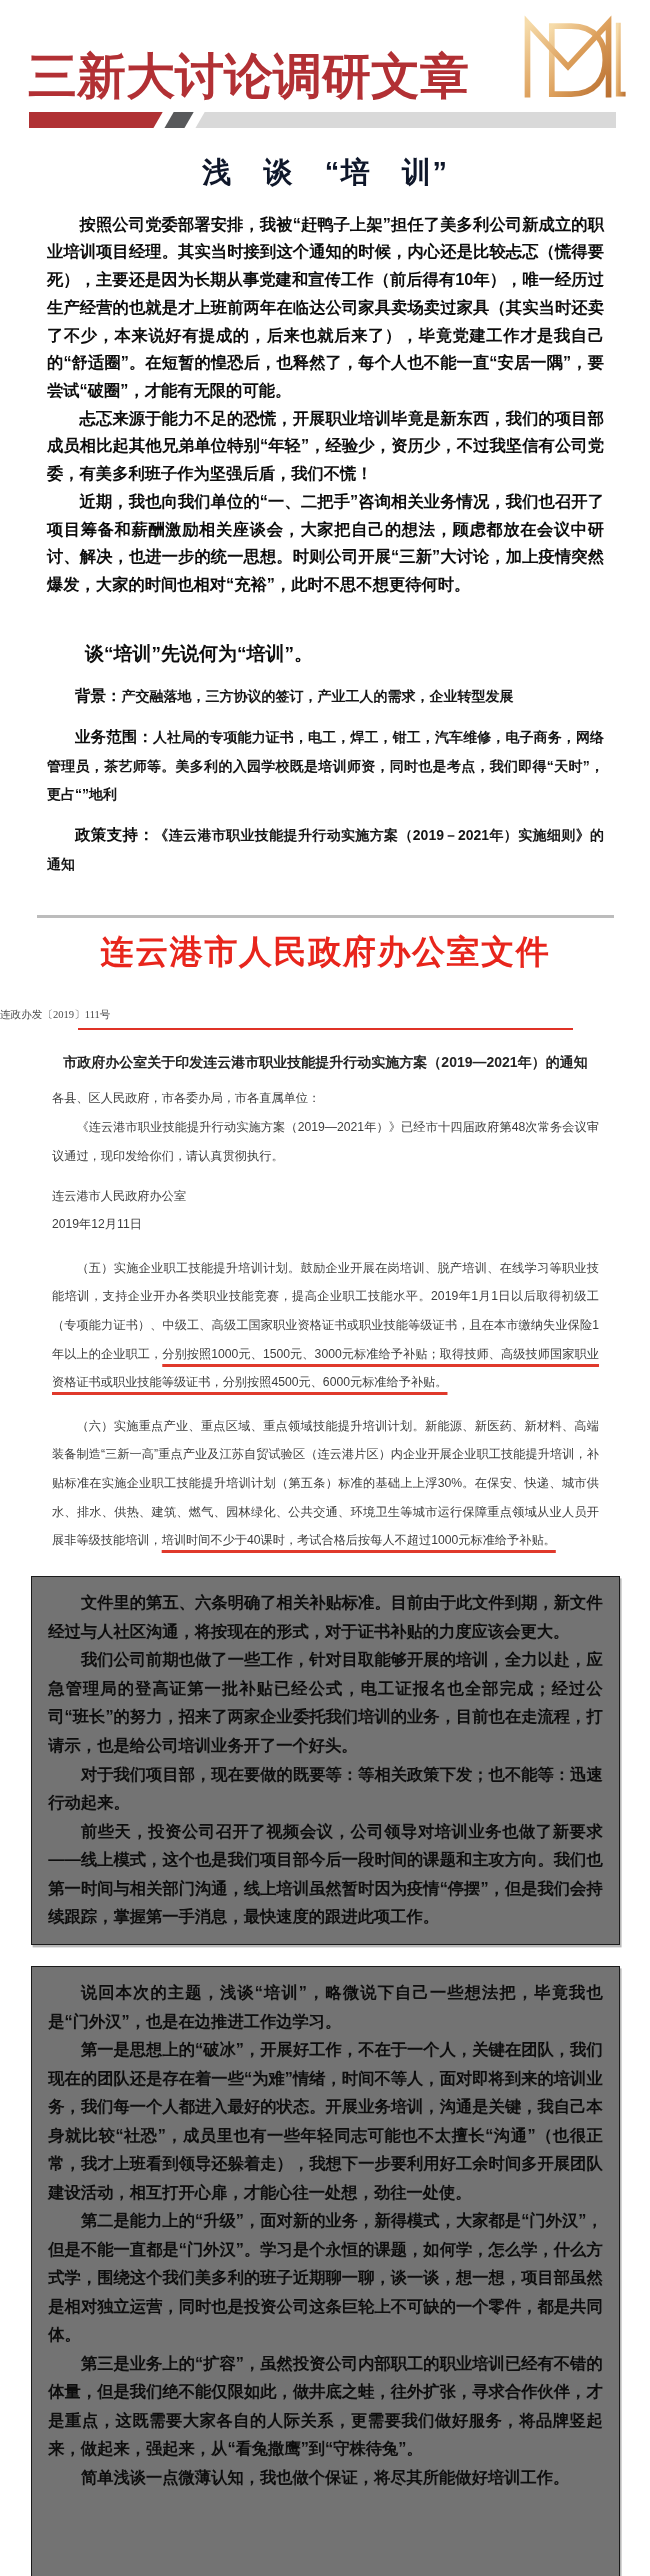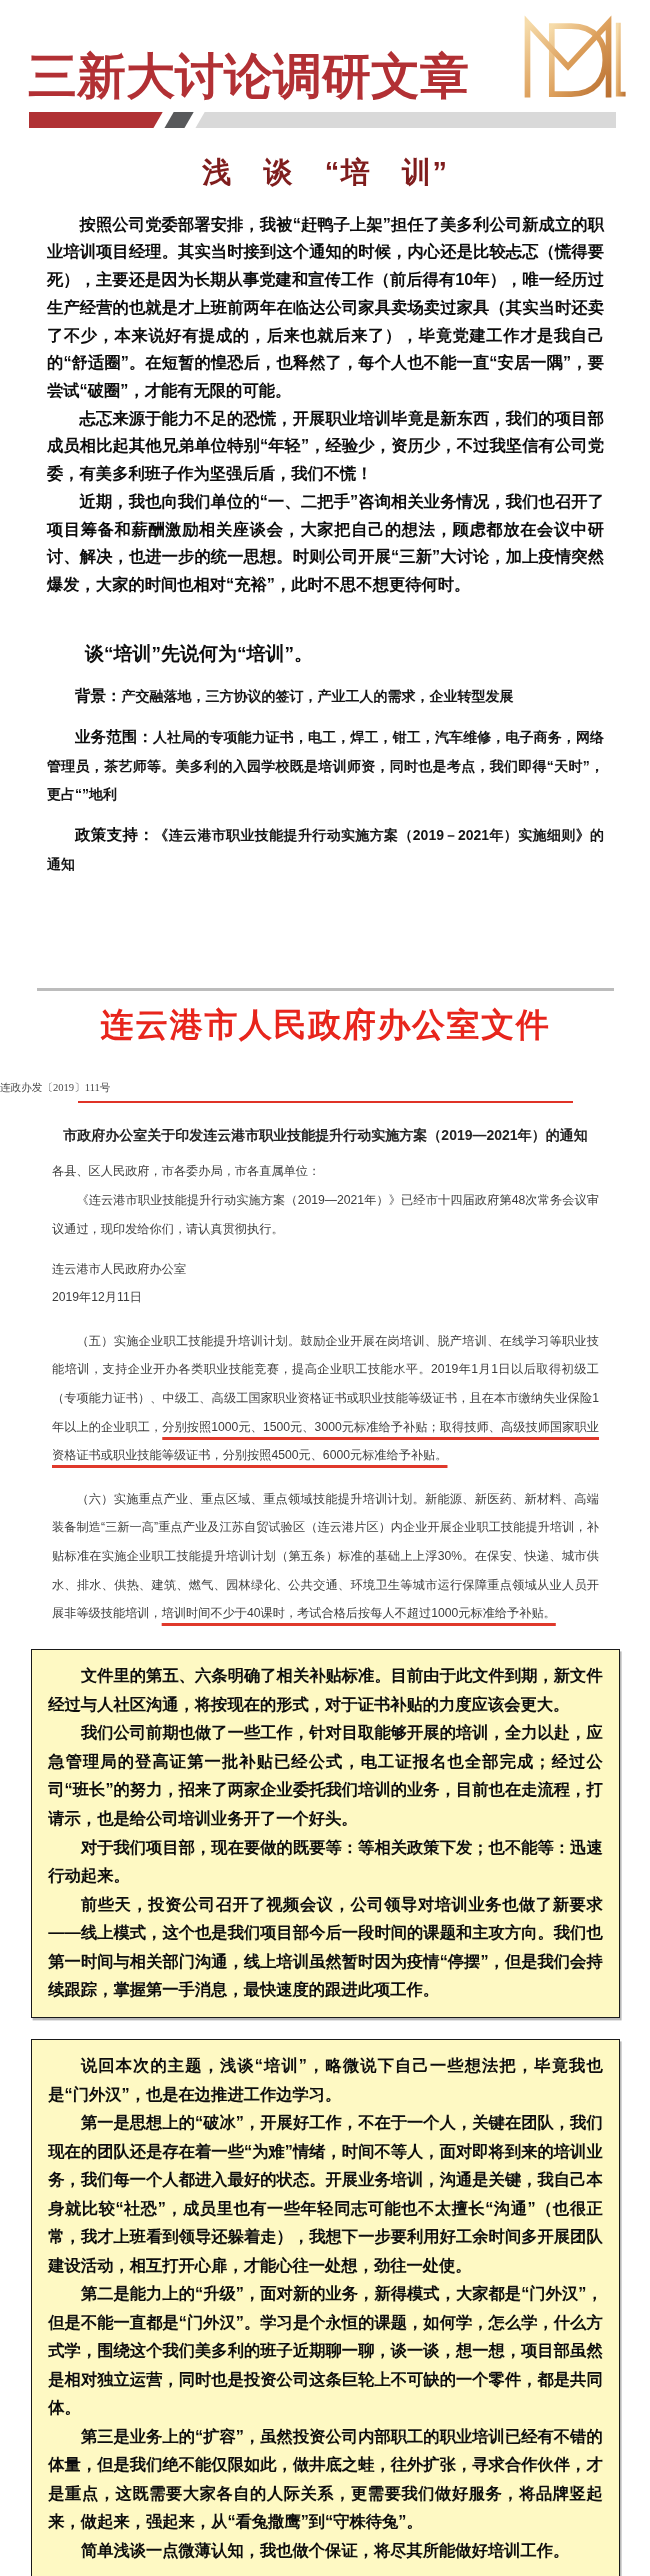--- a/index.html
+++ b/index.html
@@ -13,46 +13,46 @@
 
   .deco-bar{margin:8.1px 0 0 29px;width:587px;height:16.3px;overflow:hidden;position:relative;}
   .deco-inner{display:flex;height:100%;}
   .seg{transform:skewX(-30deg);height:100%;}
   .seg-red{width:137px;background:#b03134;margin-left:-8.1px;}
   .seg-dark{width:19.5px;background:#58595b;margin-left:11.4px;}
   .seg-light{flex:1;background:#d9d9d9;margin-left:11.4px;margin-right:-9.8px;}
 
   
   .article{padding:0 47px;}
-  .article-title{text-align:center;color:#7f1d1d;font-size:29px;font-weight:900;margin:24.4px 0 18px;letter-spacing:1.6px;}
+  .article-title{text-align:center;color:#0f172a;font-size:29px;font-weight:900;margin:24.4px 0 18px;letter-spacing:1.6px;}
   .article-body p{font-size:16.3px;font-weight:900;color:#0d0d0d;line-height:1.7;text-align:justify;text-indent:2em;margin:0;}
   .talk-intro{font-size:19px;font-weight:900;color:#0d0d0d;text-indent:2em;margin:42px 0 13px;}
   .info-line{font-size:14px;color:#161616;line-height:2.0;text-align:justify;margin:0 0 10.6px;}
   .info-line .hang{text-indent:2em;display:block;}
   .info-label{font-weight:900;font-size:15.5px;color:#0d0d0d;}
   .info-text{font-weight:600;}
 
   
-  .gov{margin-top:110px;}
+  .gov{margin-top:37px;}
   .gov-topline{height:3.3px;background:#bcbcbc;margin:0 37px;}
   .gov-title{text-align:center;color:#e8251c;font-family:"Liberation Serif",serif;font-weight:900;font-size:33px;margin:11.4px 0 33px;letter-spacing:1.6px;}
   .gov-number{font-family:"Liberation Serif",serif;font-size:10.6px;color:#4a4a4a;margin:0 0 6.5px;}
   .gov-redline{height:1.6px;background:#e03226;margin:0 78px;}
   .gov-body{padding:0 52px;}
   .gov-notice-title{text-align:center;font-weight:700;font-size:14px;color:#242424;margin:21px 0 11.4px;line-height:1.6;}
   .gov-body p{font-size:12.2px;color:#3c3c3c;line-height:2.35;margin:0;text-align:justify;}
   .gov-addressees{text-indent:0;}
   .gov-para{text-indent:2em;}
   .gov-issuer,.gov-date{text-align:center;text-indent:0 !important;}
   .gov-issuer{margin-top:11.4px !important;}
   .gov-clause{text-indent:2em;margin-top:14.6px !important;}
   .red-underline{text-decoration:underline;text-decoration-color:#e0392b;text-decoration-thickness:2.8px;text-underline-offset:5.7px;}
 
   
-  .note-box{border:1.6px solid #1a1a1a;margin:21px 31px 0;padding:11.4px 16.3px 13px;box-shadow:1.6px 2.4px 0 rgba(0,0,0,0.28);background:#fef9c3;box-sizing:border-box;}
+  .note-box{border:1.6px solid #1a1a1a;margin:21px 31px 0;padding:11.4px 16.3px 13px;box-shadow:1.6px 2.4px 0 rgba(0,0,0,0.28);background:#737373;box-sizing:border-box;}
   .note-box p{font-size:16.3px;font-weight:900;color:#0d0d0d;line-height:1.75;text-align:justify;text-indent:2em;margin:0;}
   .note-box.tall{min-height:820px;margin-bottom:24.4px;}
 </style>
 </head>
 <body>
 
 <div class="page">
 
   <div class="masthead">
     <div class="masthead-title">三新大讨论调研文章</div>

